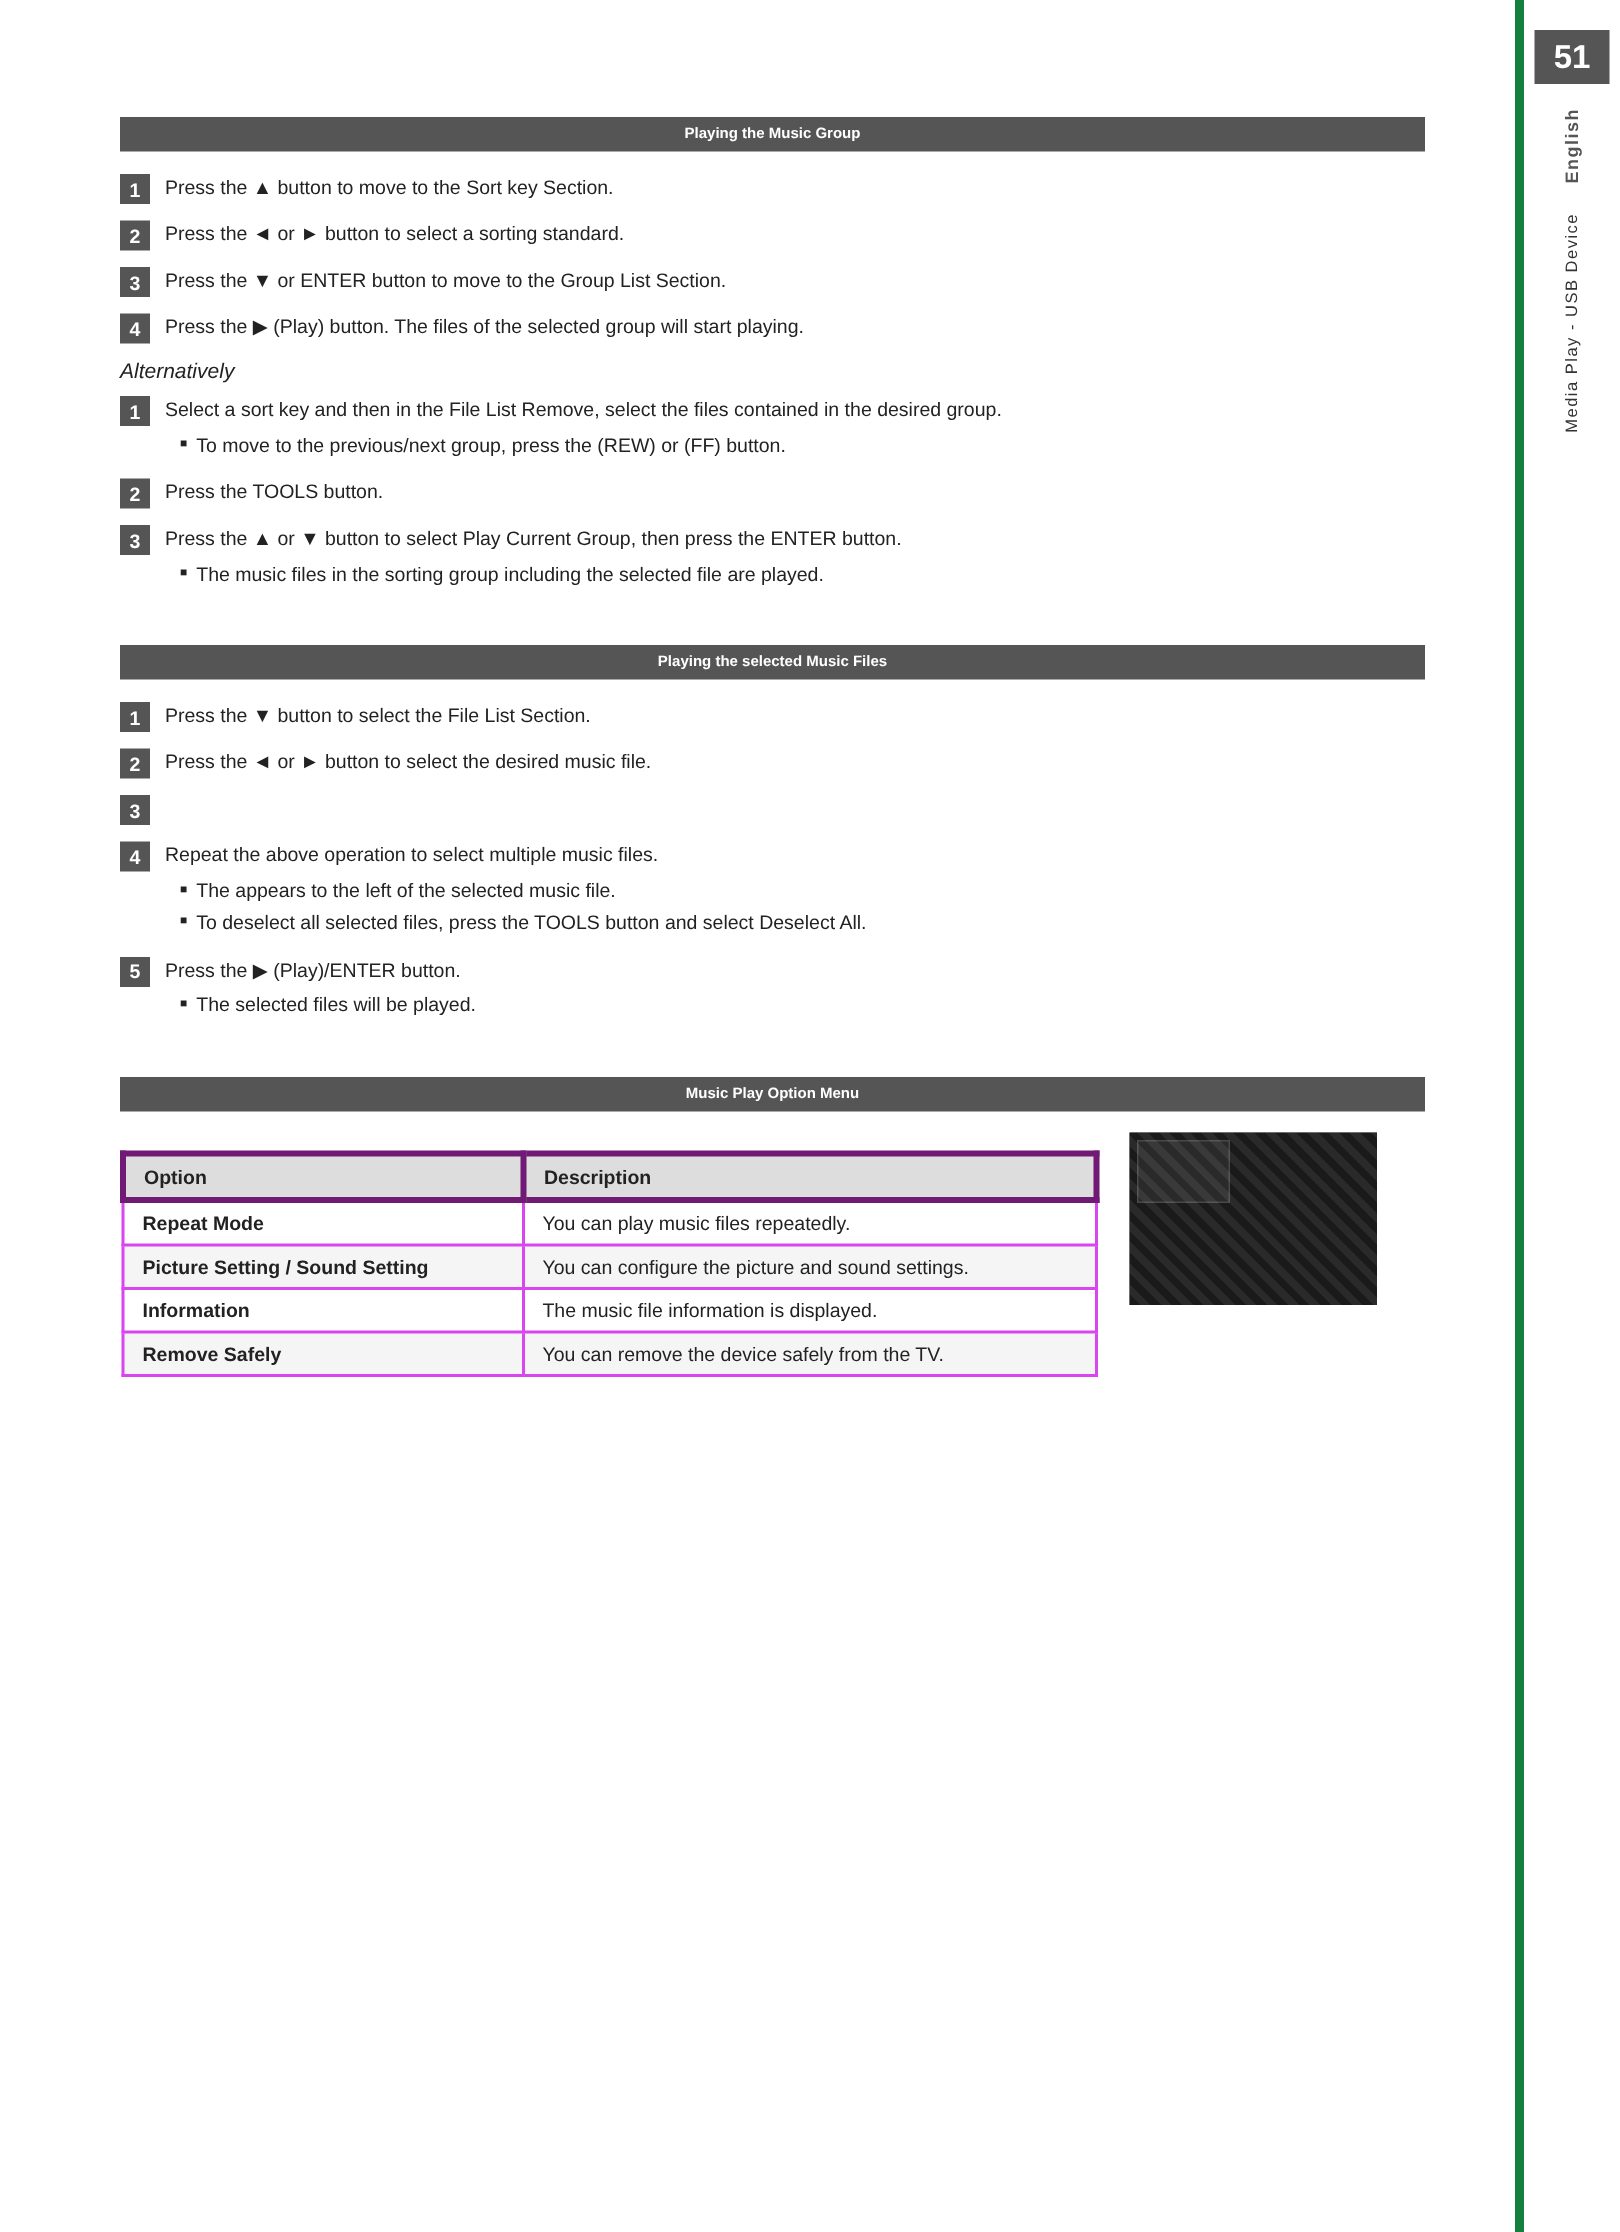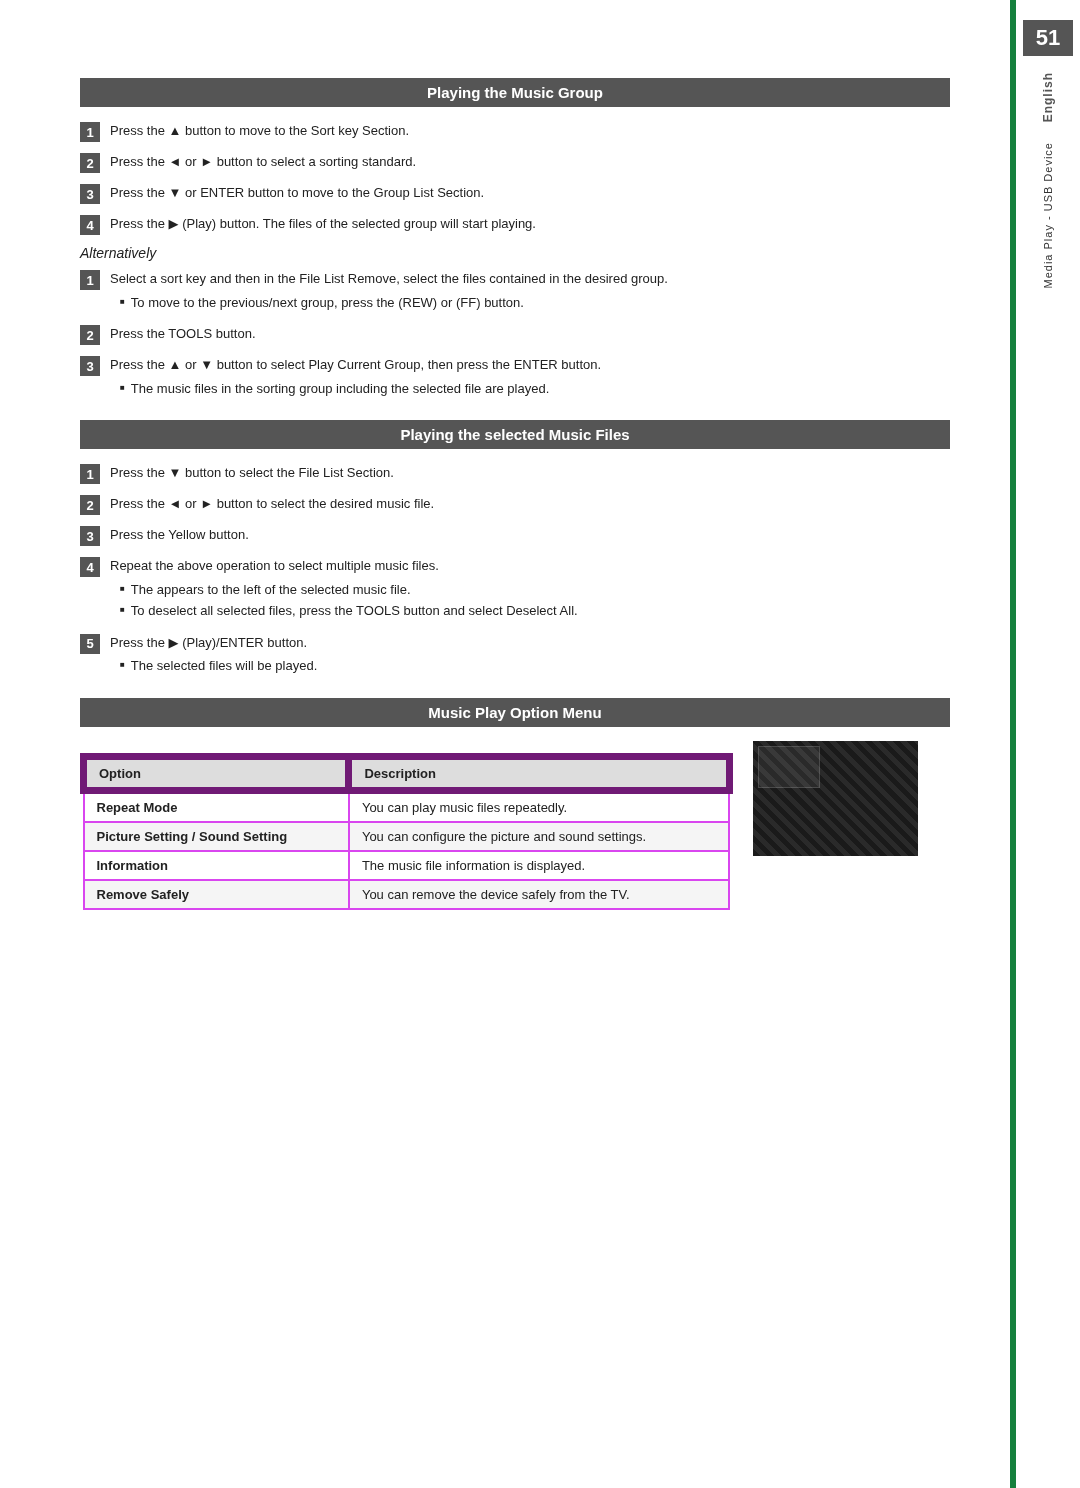--- a/index.html
+++ b/index.html
@@ -24,21 +24,21 @@
       flex: 1;
       padding: 60px 60px 40px 80px;
       position: relative;
     }
 
     
     .section-header {
       background: #555;
       color: #fff;
       text-align: center;
-      font-size: 15px;
+      font-size: 10px;
       font-weight: bold;
       padding: 6px 0;
       margin-bottom: 14px;
       margin-top: 18px;
     }
 
     
     .step {
       display: flex;
       margin-bottom: 10px;
@@ -98,21 +98,21 @@
       border-collapse: collapse;
       margin-top: 12px;
       font-size: 13px;
     }
 
     .option-table th {
       background: #ddd;
       padding: 6px 12px;
       text-align: left;
       font-weight: bold;
-      border: 7px solid #701a75;
+      border: 4px solid #701a75;
     }
 
     .option-table td {
       padding: 6px 12px;
       border: 2px solid #d946ef;
       vertical-align: top;
     }
 
     .option-table tr:nth-child(even) td {
       background: #f5f5f5;
@@ -156,21 +156,21 @@
       letter-spacing: 1px;
     }
 
     .sidebar-label-media {
       writing-mode: vertical-rl;
       transform: rotate(180deg);
       font-size: 11px;
       color: #333;
       letter-spacing: 1px;
     }
-    .section-spacing { margin-top: 20px; }
+    .section-spacing { margin-top: 36px; }
 
     .table-wrapper {
       position: relative;
       display: flex;
       align-items: flex-start;
     }
 
     .image-box {
       width: 165px;
       height: 115px;
@@ -289,23 +289,20 @@
 
     <div class="step">
       <div class="step-number">2</div>
       <div class="step-content">
         <span>Press the ◄ or ► button to select the desired music file.</span>
       </div>
     </div>
 
     <div class="step">
       <div class="step-number">3</div>
-      <div class="step-content">
-        <span>Press the Yellow button.</span>
-      </div>
     </div>
 
     <div class="step">
       <div class="step-number">4</div>
       <div class="step-content">
         <span>Repeat the above operation to select multiple music files.</span>
         <ul>
           <li>
             <span>The      appears to the left of the selected music file.</span>
           </li>

